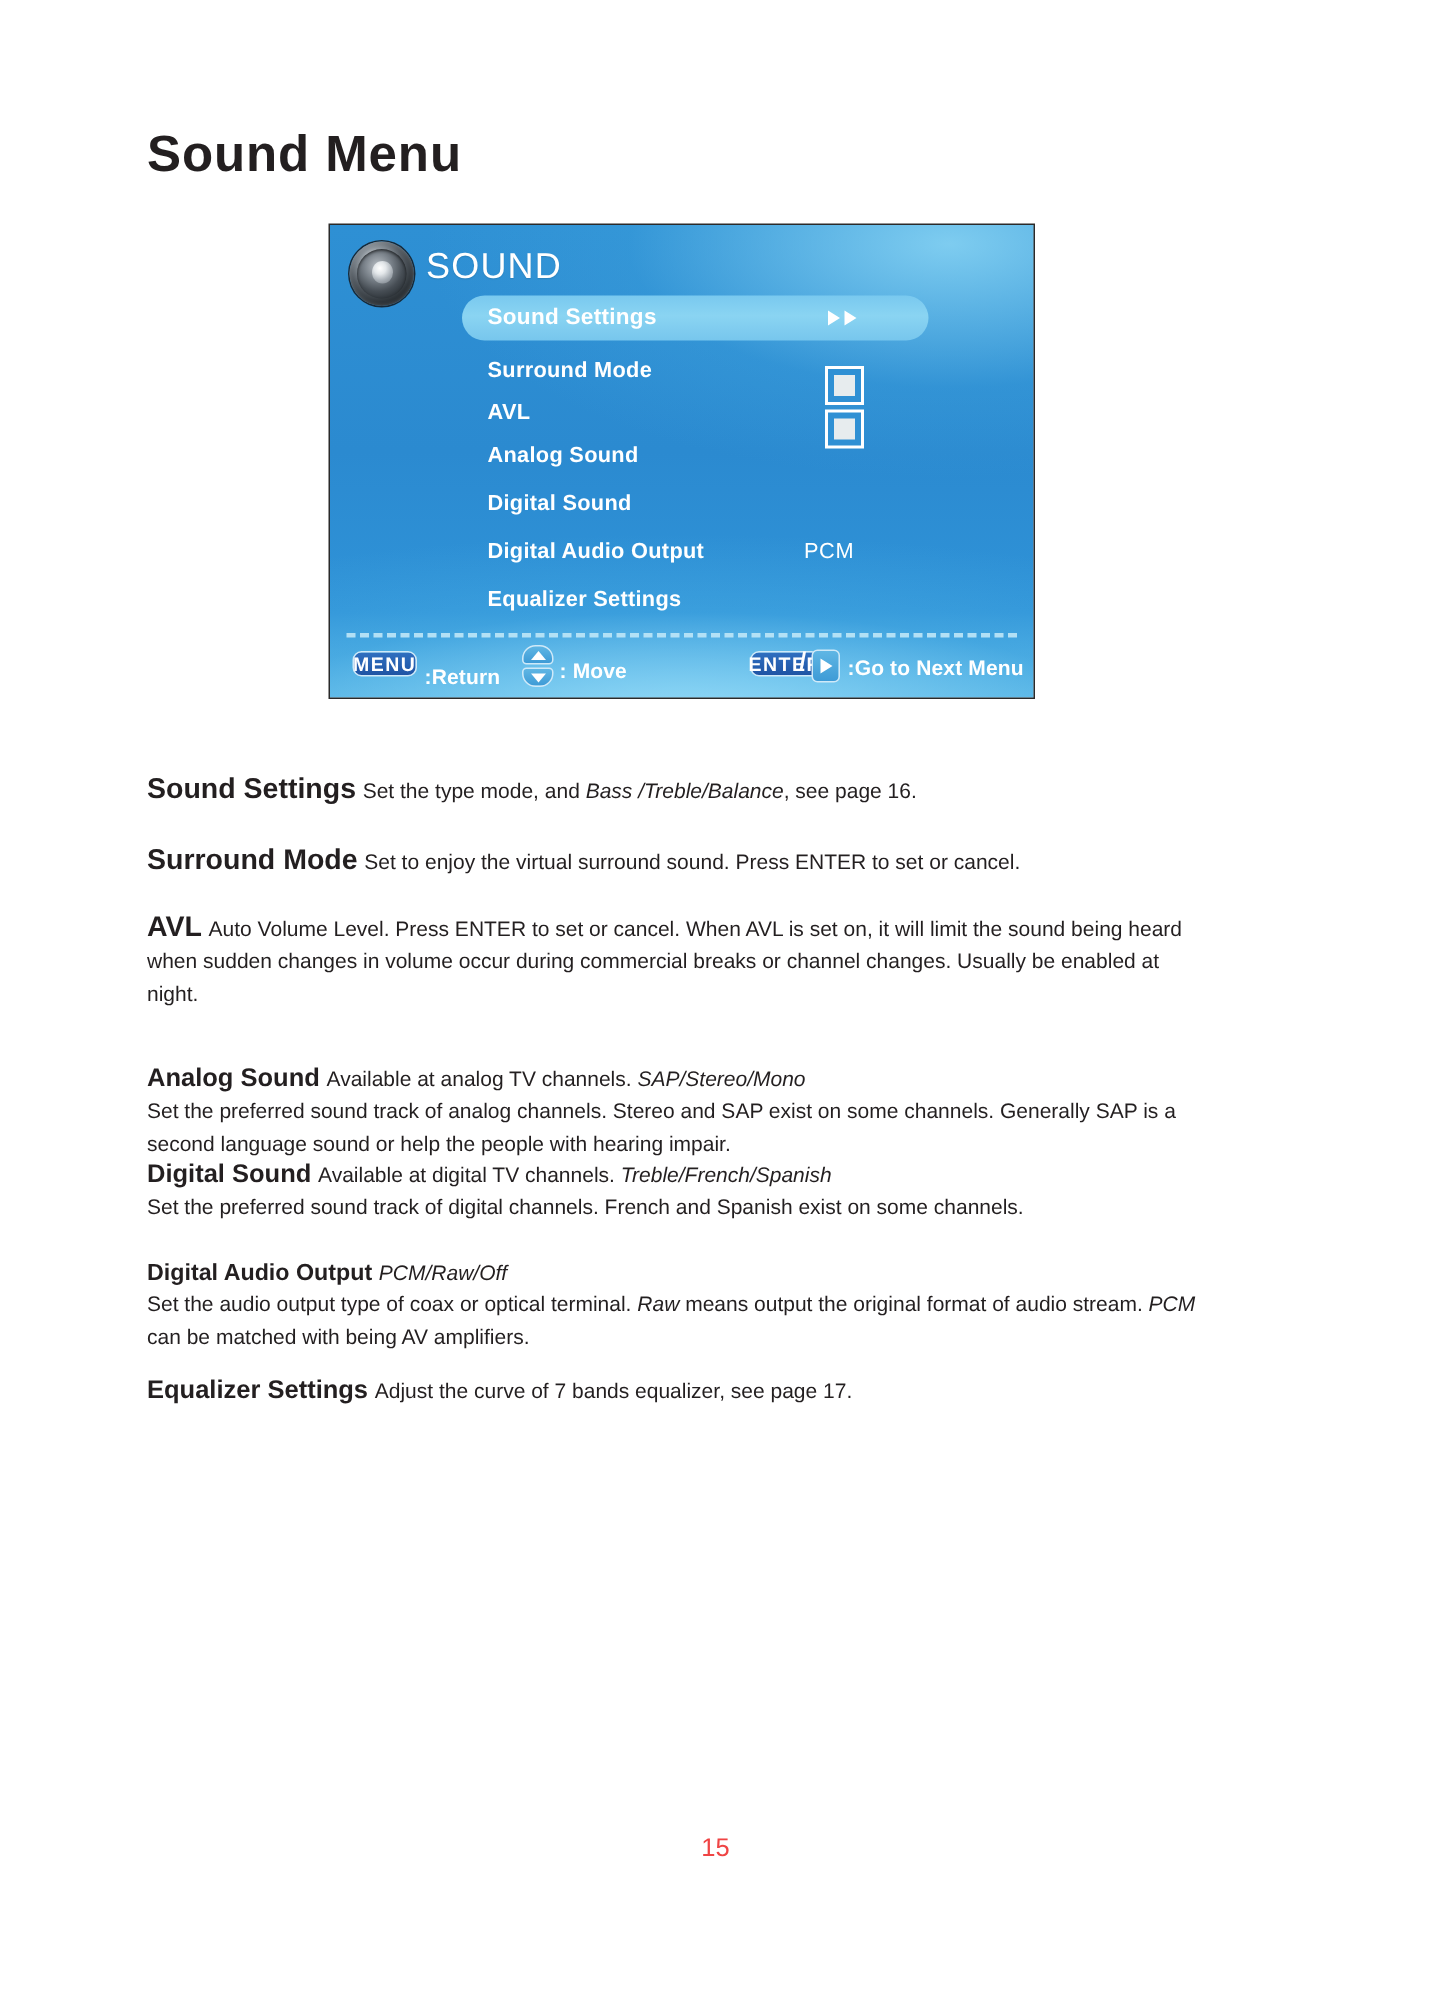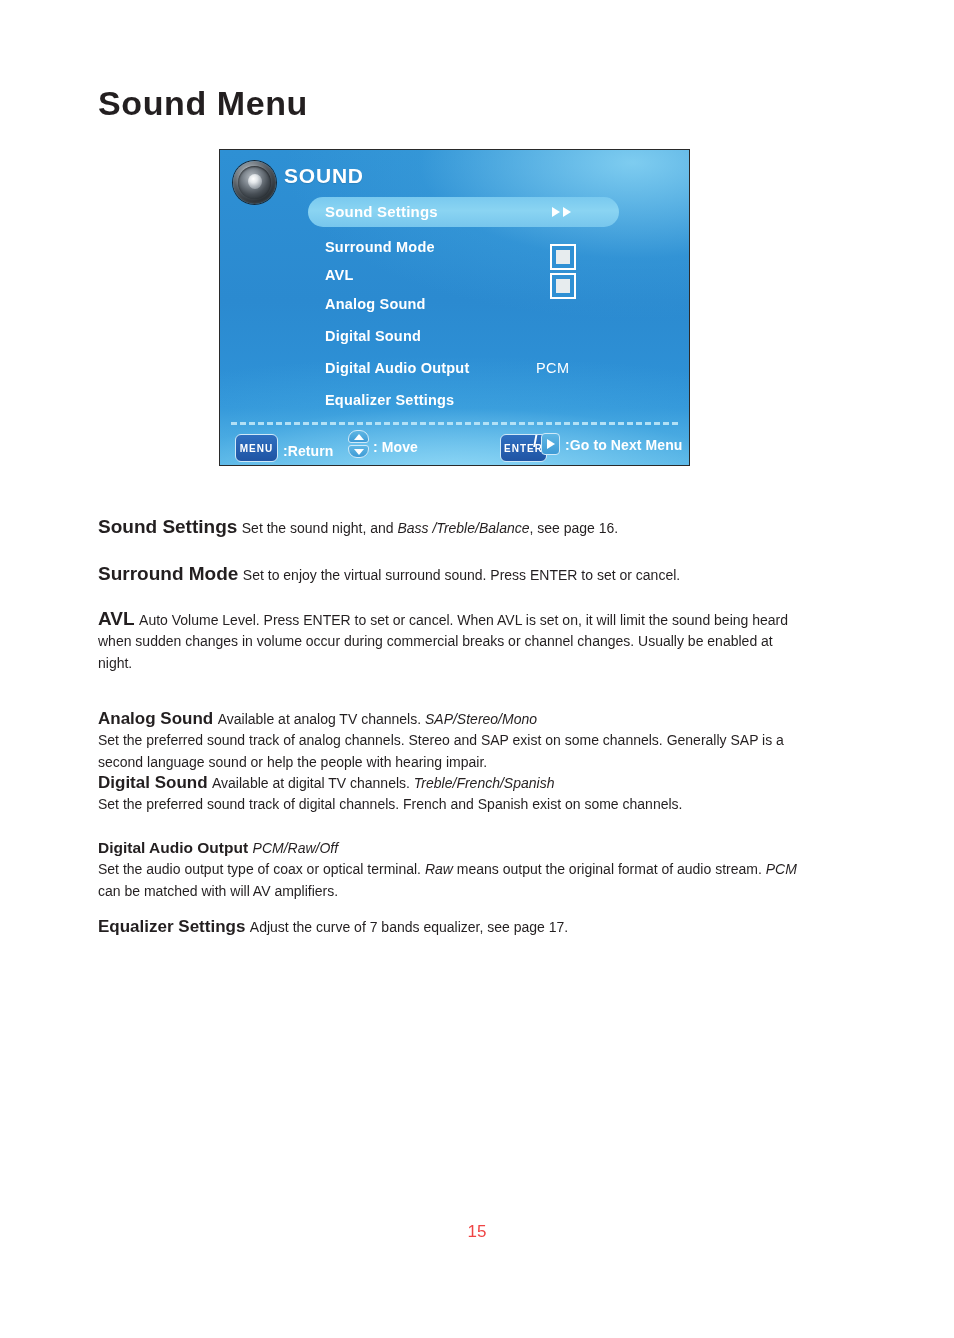--- a/index.html
+++ b/index.html
@@ -71,24 +71,24 @@
     left: 14.5px; top: 13px;
     width: 14px; height: 15px;
     border-radius: 50%;
     background: radial-gradient(circle at 38% 32%, #ffffff 0%, #e3e7ea 30%, #a7aeb5 62%, #6e767d 100%);
   }
 
   .osd-title {
     position: absolute;
     left: 64px;
     top: 14px;
-    font-size: 21px;
+    font-size: 24px;
     color: #ffffff;
     letter-spacing: 0.8px;
-    font-weight: bold;
+    font-weight: normal;
     text-shadow: 0 1px 1px rgba(0,0,0,0.12);
   }
 
   
   .row-hl {
     position: absolute;
     left: 88px;
     top: 47px;
     width: 311px;
     height: 30px;
@@ -166,26 +166,26 @@
   .hint {
     position: absolute;
     font-size: 14px;
     font-weight: bold;
     color: #ffffff;
     letter-spacing: 0.1px;
     white-space: nowrap;
   }
   .keybtn {
     position: absolute;
-    height: 28px;
+    height: 17px;
     border-radius: 6px;
     border: 1px solid #cfe9f8;
     background: linear-gradient(180deg, #2f6fc0 0%, #1f54a4 100%);
     color: #ffffff;
-    font-size: 10px;
+    font-size: 13px;
     font-weight: bold;
     letter-spacing: 1px;
     display: flex;
     align-items: center;
     justify-content: center;
     box-sizing: border-box;
   }
   .updown {
     position: absolute;
     width: 21px;
@@ -322,21 +322,21 @@
   <div class="keybtn" style="left:280px; top:284px; width:47px;text-align:right;">ENTER</div>
   <div class="slash" style="left:313px; top:283px">/</div>
   <div class="rightkey" style="left:321px; top:283px">
       <i></i>
     </div>
   <div class="hint" style="left:345px; top:287px">:Go to Next Menu</div>
 </div>
 
 <div class="sec lead" style="top:513px">
   <span class="h big">Sound Settings</span>
-  <span class="t"><span>Set the sound night, and </span><em>Bass /Treble/Balance</em><span>, see page 16.</span></span>
+  <span class="t"><span>Set the type mode, and </span><em>Bass /Treble/Balance</em><span>, see page 16.</span></span>
 </div>
 
 <div class="sec lead" style="top:560px">
   <span class="h big">Surround Mode</span>
   <span class="t"><span>Set to enjoy the virtual surround sound. Press ENTER to set or cancel.</span></span>
 </div>
 
 <div class="sec" style="top:608px">
   <span class="h big">AVL</span>
   <span class="t"><span>Auto Volume Level. Press ENTER to set  or cancel. When AVL is set on, it will limit the sound being heard when sudden changes in volume occur during commercial breaks or channel changes. Usually be enabled at night.</span></span>
@@ -347,21 +347,21 @@
   <span class="t"><span>Available at analog TV channels. </span><em>SAP/Stereo/Mono</em><br><span>Set the preferred sound track of analog channels. Stereo and SAP exist on some channels. Generally SAP is a second language sound or help the people with hearing impair.</span></span>
 </div>
 
 <div class="sec" style="top:773px">
   <span class="h med">Digital Sound</span>
   <span class="t"><span>Available at digital TV channels. </span><em>Treble/French/Spanish</em><br><span>Set the preferred sound track of digital channels. French and Spanish exist on some channels.</span></span>
 </div>
 
 <div class="sec" style="top:838px">
   <span class="h sml">Digital Audio Output</span>
-  <span class="t"><em>PCM/Raw/Off</em><br><span>Set the audio output type of coax or optical terminal. </span><em>Raw</em><span> means output the original format of audio stream. </span><em>PCM</em><span> can be matched with will AV amplifiers.</span></span>
+  <span class="t"><em>PCM/Raw/Off</em><br><span>Set the audio output type of coax or optical terminal. </span><em>Raw</em><span> means output the original format of audio stream. </span><em>PCM</em><span> can be matched with being AV amplifiers.</span></span>
 </div>
 
 <div class="sec lead" style="top:914px">
   <span class="h med">Equalizer Settings</span>
   <span class="t"><span>Adjust the curve of 7 bands equalizer, see page 17.</span></span>
 </div>
 
 <div class="page-num">15</div>
 
 </body></html>

